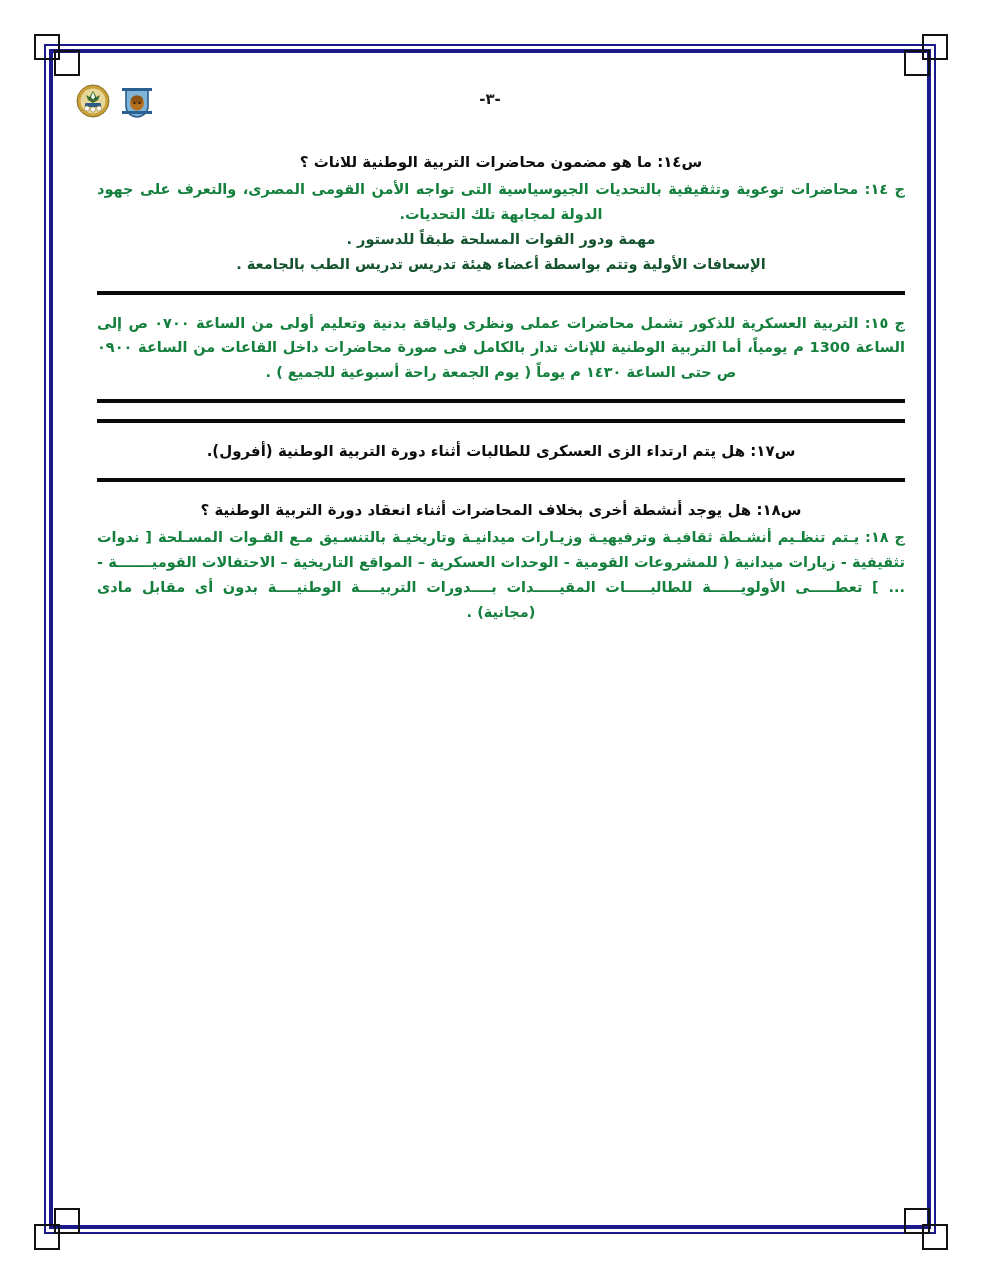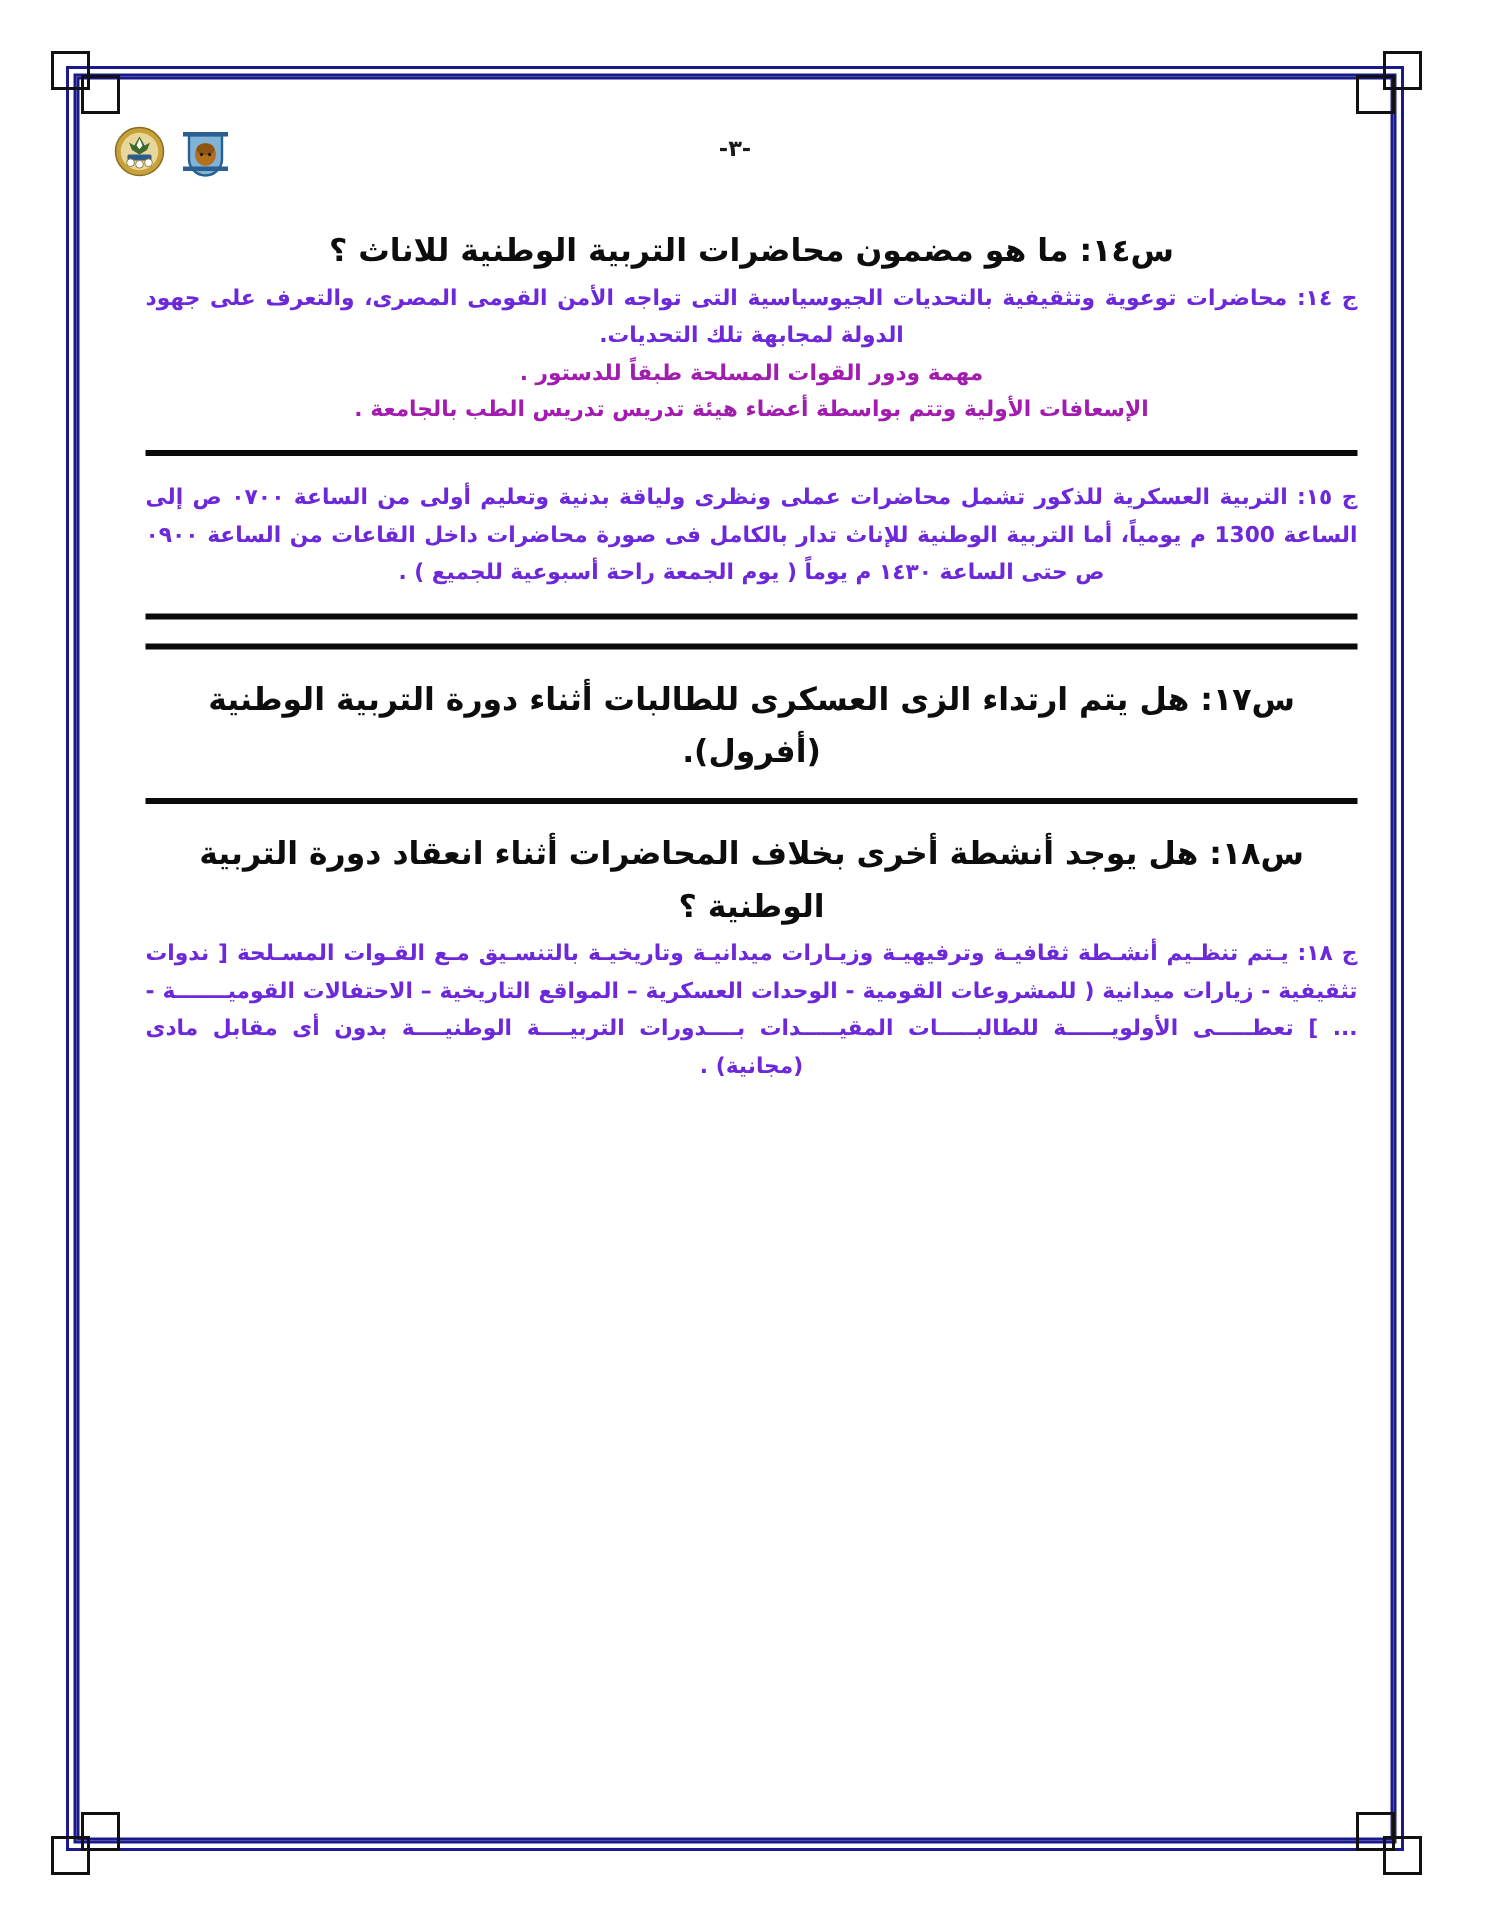--- a/index.html
+++ b/index.html
@@ -100,45 +100,45 @@
     left: 97px;
     top: 150px;
     width: 808px;
     direction: rtl;
     text-align: right;
   }
 
   .qa-block { margin-bottom: 0; }
 
   .q-line {
-    font-size: 21px;
+    font-size: 15px;
     font-weight: bold;
     color: #0d0d0d;
     line-height: 1.65;
     text-align: center;
     direction: rtl;
     margin: 0 0 2px 0;
     font-family: "DejaVu Sans", sans-serif;
   }
 
   .a-line {
     font-size: 14.5px;
     font-weight: bold;
-    color: #6d28d9;
+    color: #15803d;
     line-height: 1.72;
     direction: rtl;
     text-align: justify;
     text-align-last: center;
     margin: 0;
     font-family: "DejaVu Sans", sans-serif;
   }
   .a-sub {
     font-size: 14.5px;
     font-weight: bold;
-    color: #a21caf;
+    color: #14532d;
     line-height: 1.72;
     direction: rtl;
     text-align: center;
     margin: 0;
     font-family: "DejaVu Sans", sans-serif;
   }
 
   .divider {
     height: 4px;
     background: #0a0a0a;

